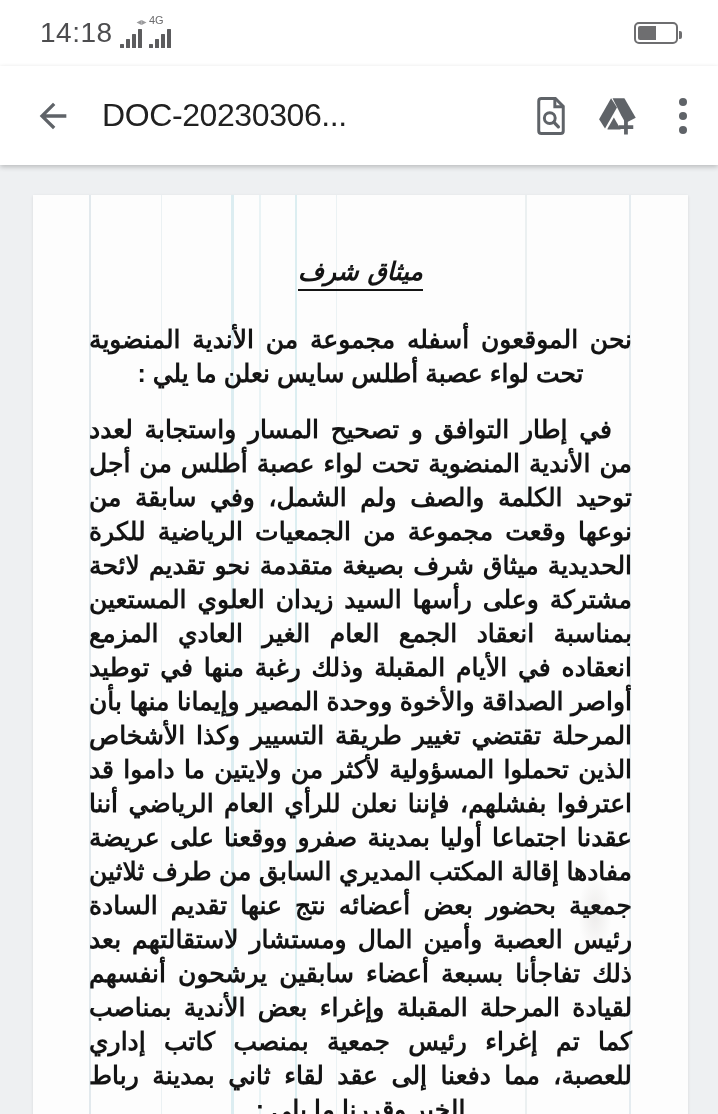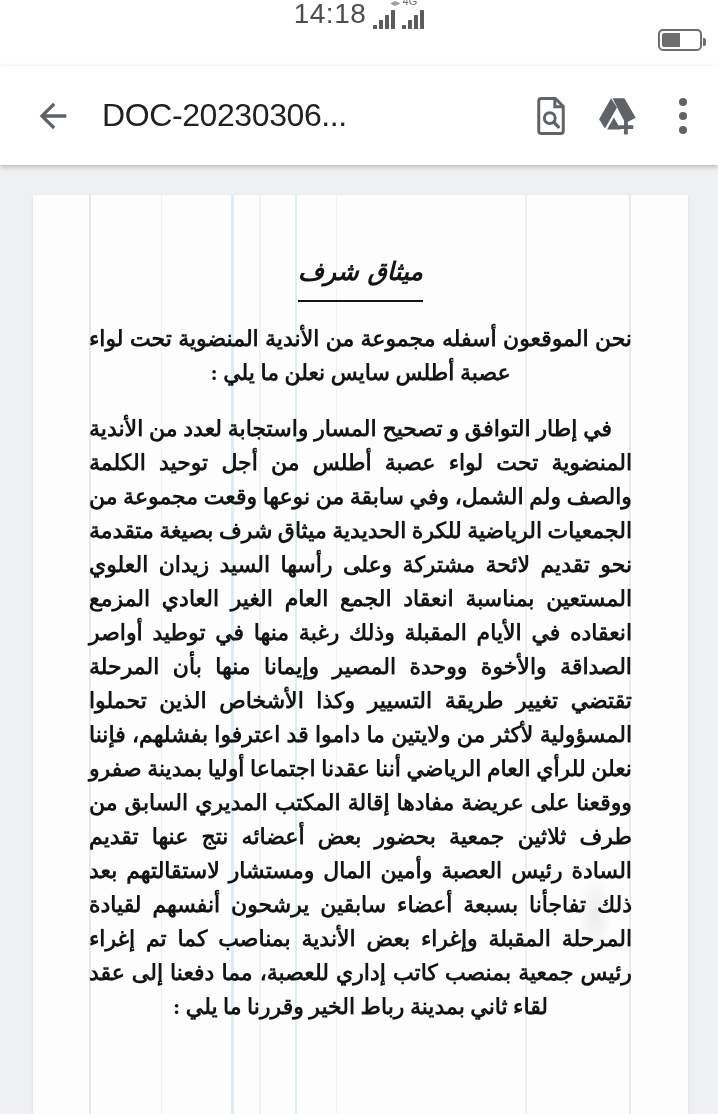--- a/index.html
+++ b/index.html
@@ -9,22 +9,21 @@
     background:#eef0f2;
     overflow:hidden;
     position:relative;
   }
 
   
   .statusbar{
     position:absolute; top:0; left:0; width:718px; height:66px;
     background:#ffffff;
     display:flex; align-items:center;
-    padding:0 16px;
-    flex-direction:column;
+    padding:0 40px;
   }
   .sb-left{ display:flex; align-items:flex-end; gap:7px; }
   .sb-clock{
     font-size:28px; color:#4d4d4f; letter-spacing:.5px;
     font-family:"Liberation Sans", sans-serif; line-height:1;
     padding-bottom:1px;
   }
   .bars{ display:flex; align-items:flex-end; gap:2px; height:20px; }
   .bars i{ display:block; width:4px; background:#5c5c5e; border-radius:.5px; }
   .bars i:nth-child(1){ height:4px; }
@@ -103,27 +102,27 @@
     direction:rtl; text-align:justify;
     color:#141414;
     font-family:"Liberation Serif", serif;
     padding:34px 56px 0 56px;
   }
   .doc-heading{
     text-align:center; font-size:25px; font-weight:700; font-style:italic;
     letter-spacing:0; margin-top:28px; margin-bottom:0;
     font-family:"DejaVu Sans", sans-serif;
   }
-  .doc-heading span{ border-bottom:2.5px solid #141414; padding-bottom:14px; }
+  .doc-heading span{ border-bottom:2.5px solid #141414; padding-bottom:3px; }
 
   .para{
-    font-size:22px; font-weight:700; line-height:34px;
+    font-size:25px; font-weight:700; line-height:34px;
     text-align:justify; text-align-last:center;
     margin-top:27px;
-    font-family:Liberation Serif, serif;
+    font-family:Liberation Sans, sans-serif;
   }
   .para.p1{ margin-top:36px; }
   .para.p2{ margin-top:22px; text-indent:20px; }
 </style>
 </head>
 <body>
 
 <div class="statusbar">
   <div class="sb-left">
     <div class="sb-clock">14:18</div>

